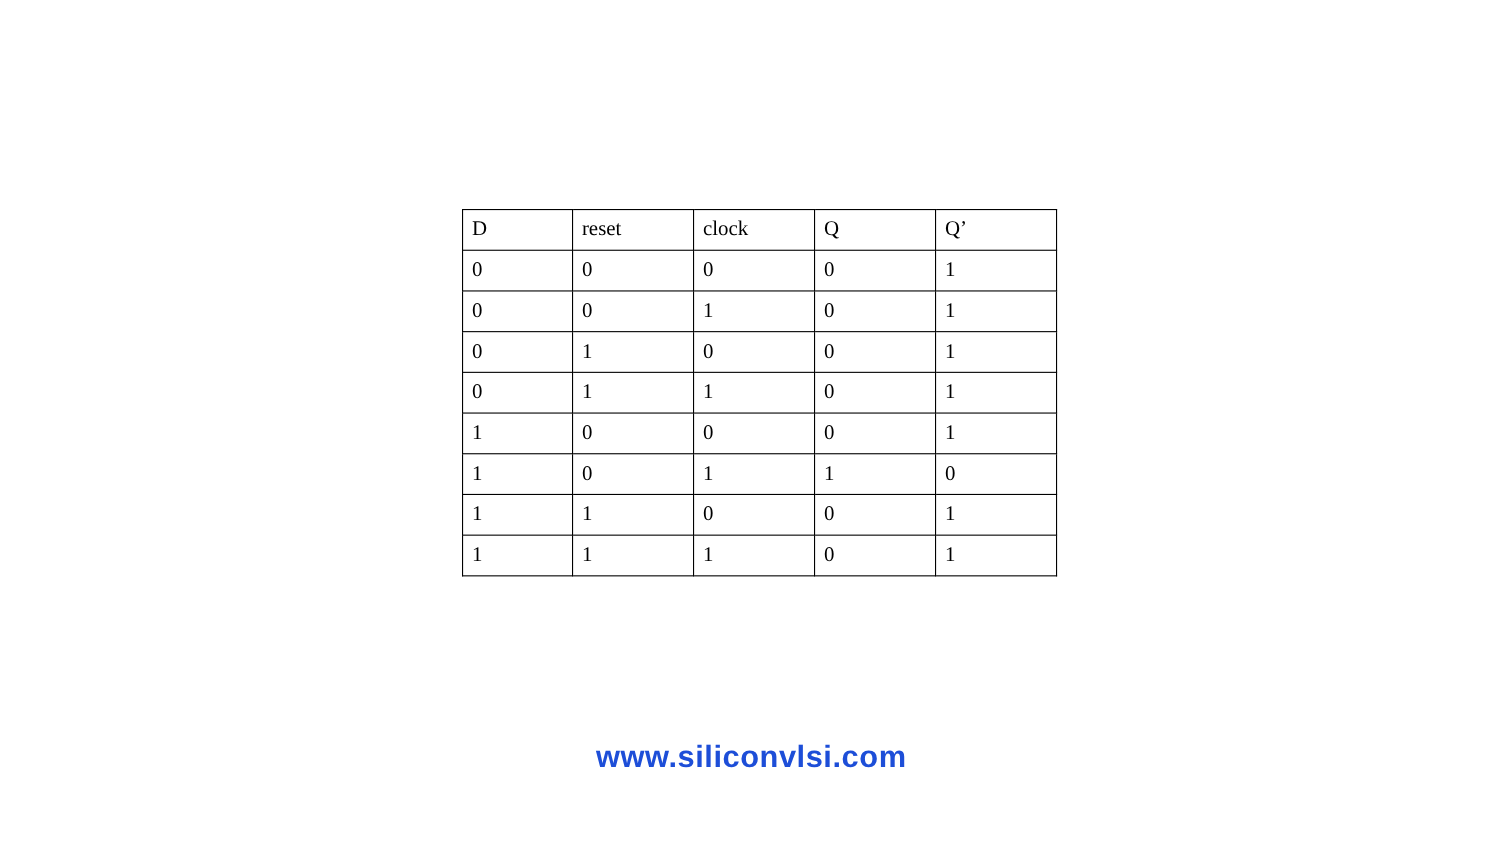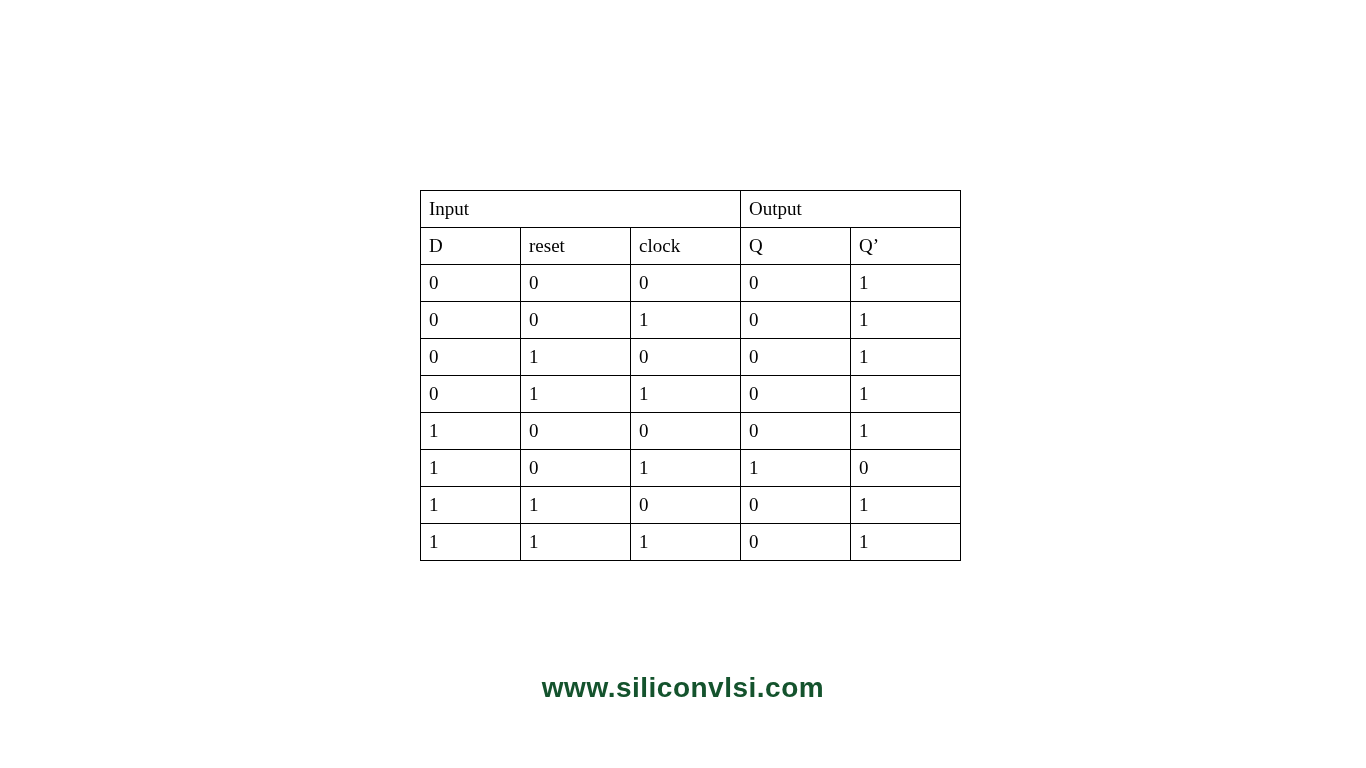--- a/index.html
+++ b/index.html
@@ -39,42 +39,38 @@
   col.c5 { width: 110px; }
   .watermark {
     position: absolute;
     left: 0;
     right: 0;
     top: 672px;
     text-align: center;
     font-family: Arial, Helvetica, sans-serif;
     font-weight: 700;
     font-size: 28px;
-    color: #14532d;
+    color: #1d4ed8;
     letter-spacing: 0.5px;
     user-select: none;
   }
 </style>
 </head>
 <body>
 
 <div class="table-wrap">
   <table>
     <colgroup>
       <col class="c1">
         <col class="c2">
         <col class="c3">
         <col class="c4">
         <col class="c5">
     </colgroup>
     <tbody>
-        <tr>
-      <th colspan="3">Input</th>
-      <th colspan="2">Output</th>
-    </tr>
     <tr>
       <th>D</th>
       <th>reset</th>
       <th>clock</th>
       <th>Q</th>
       <th>Q’</th>
     </tr>
     <tr>
       <td>0</td>
       <td>0</td>

